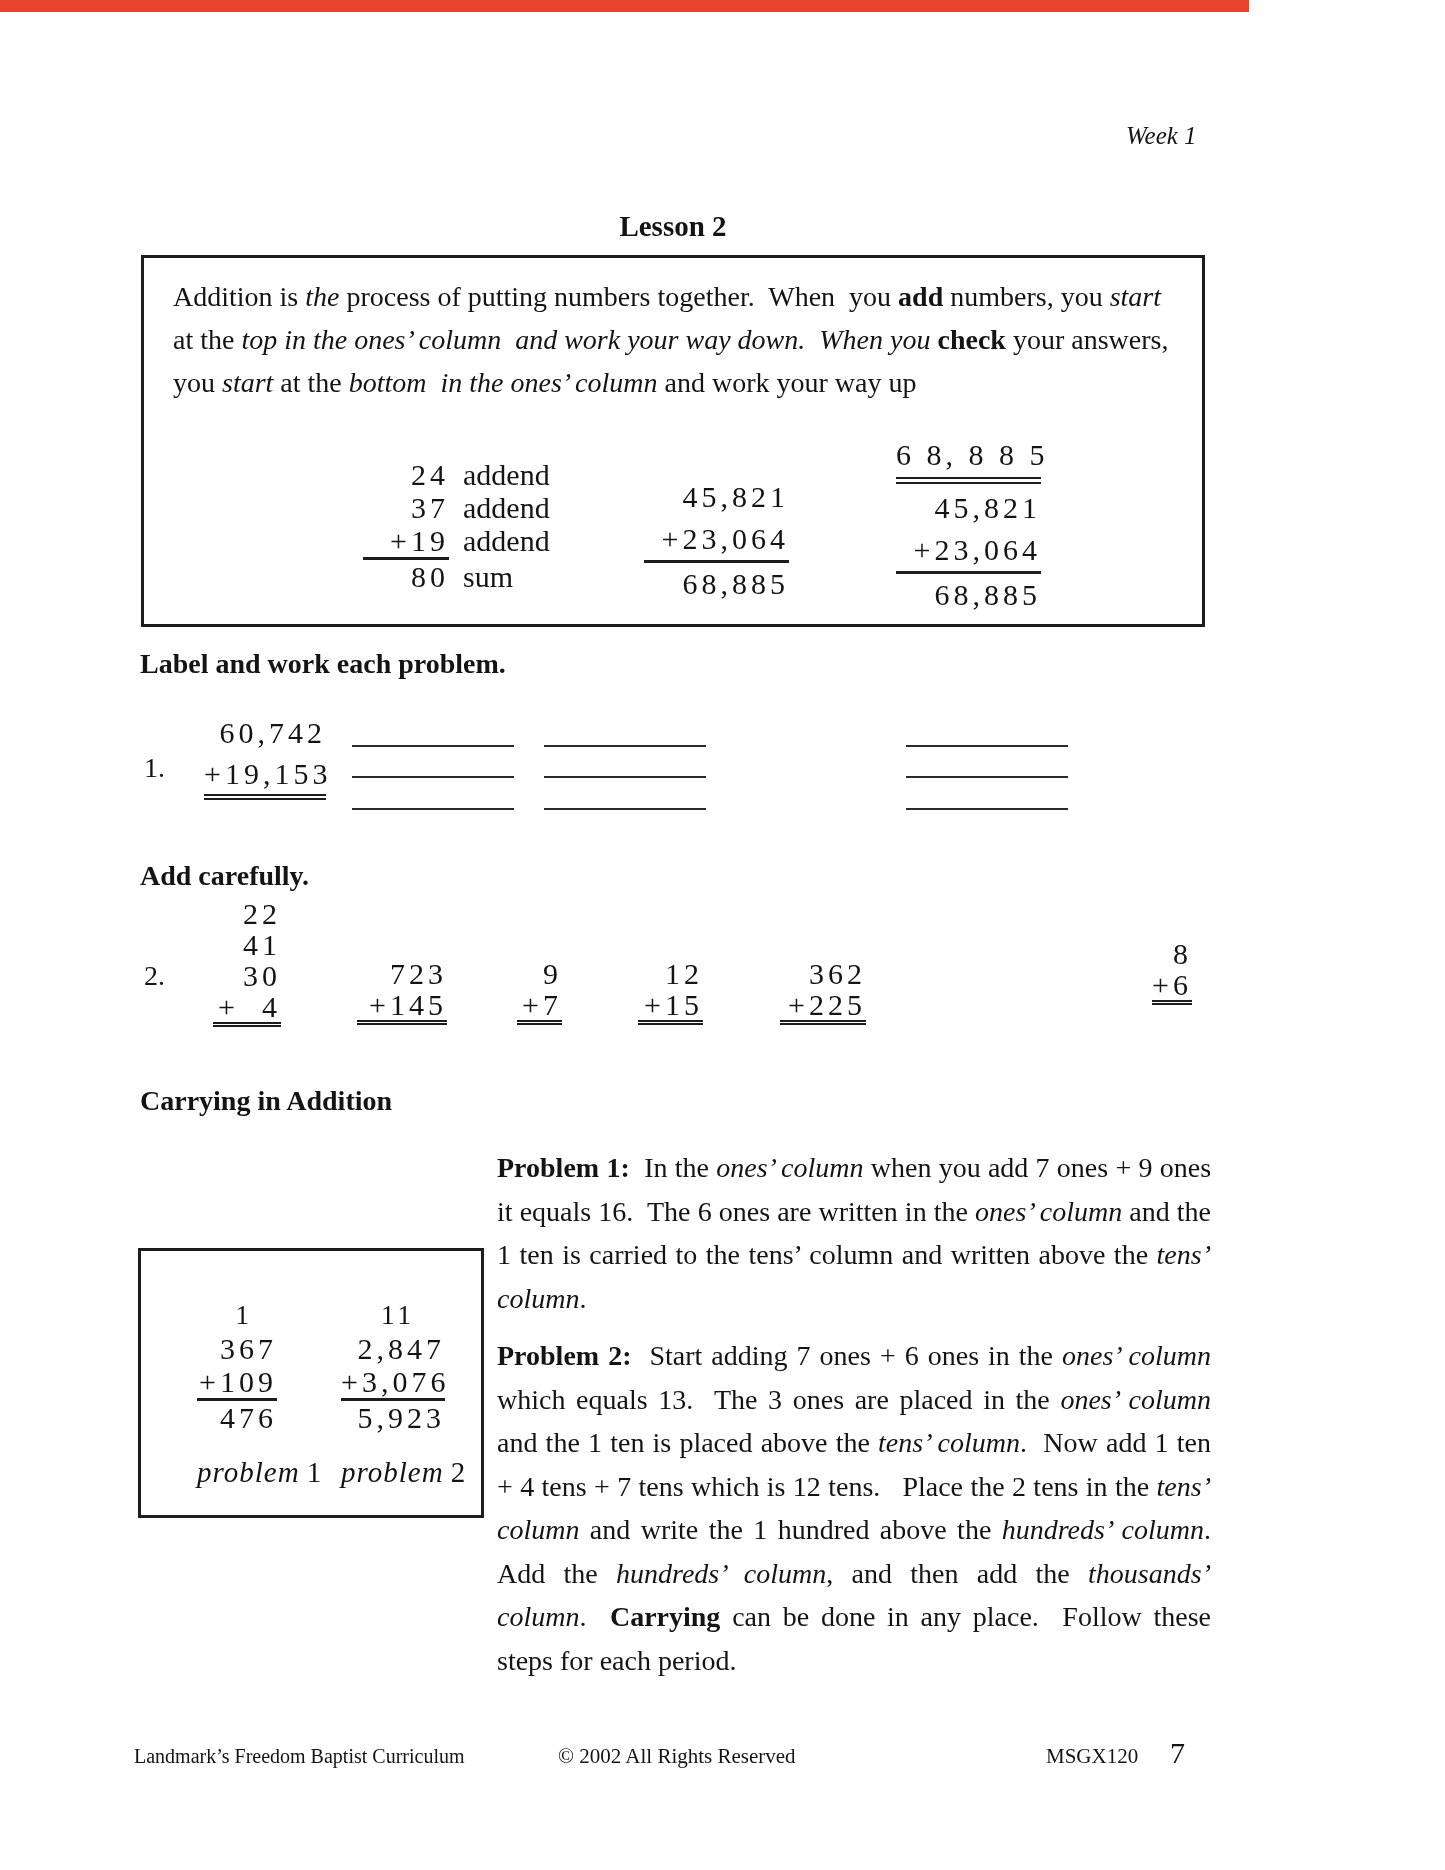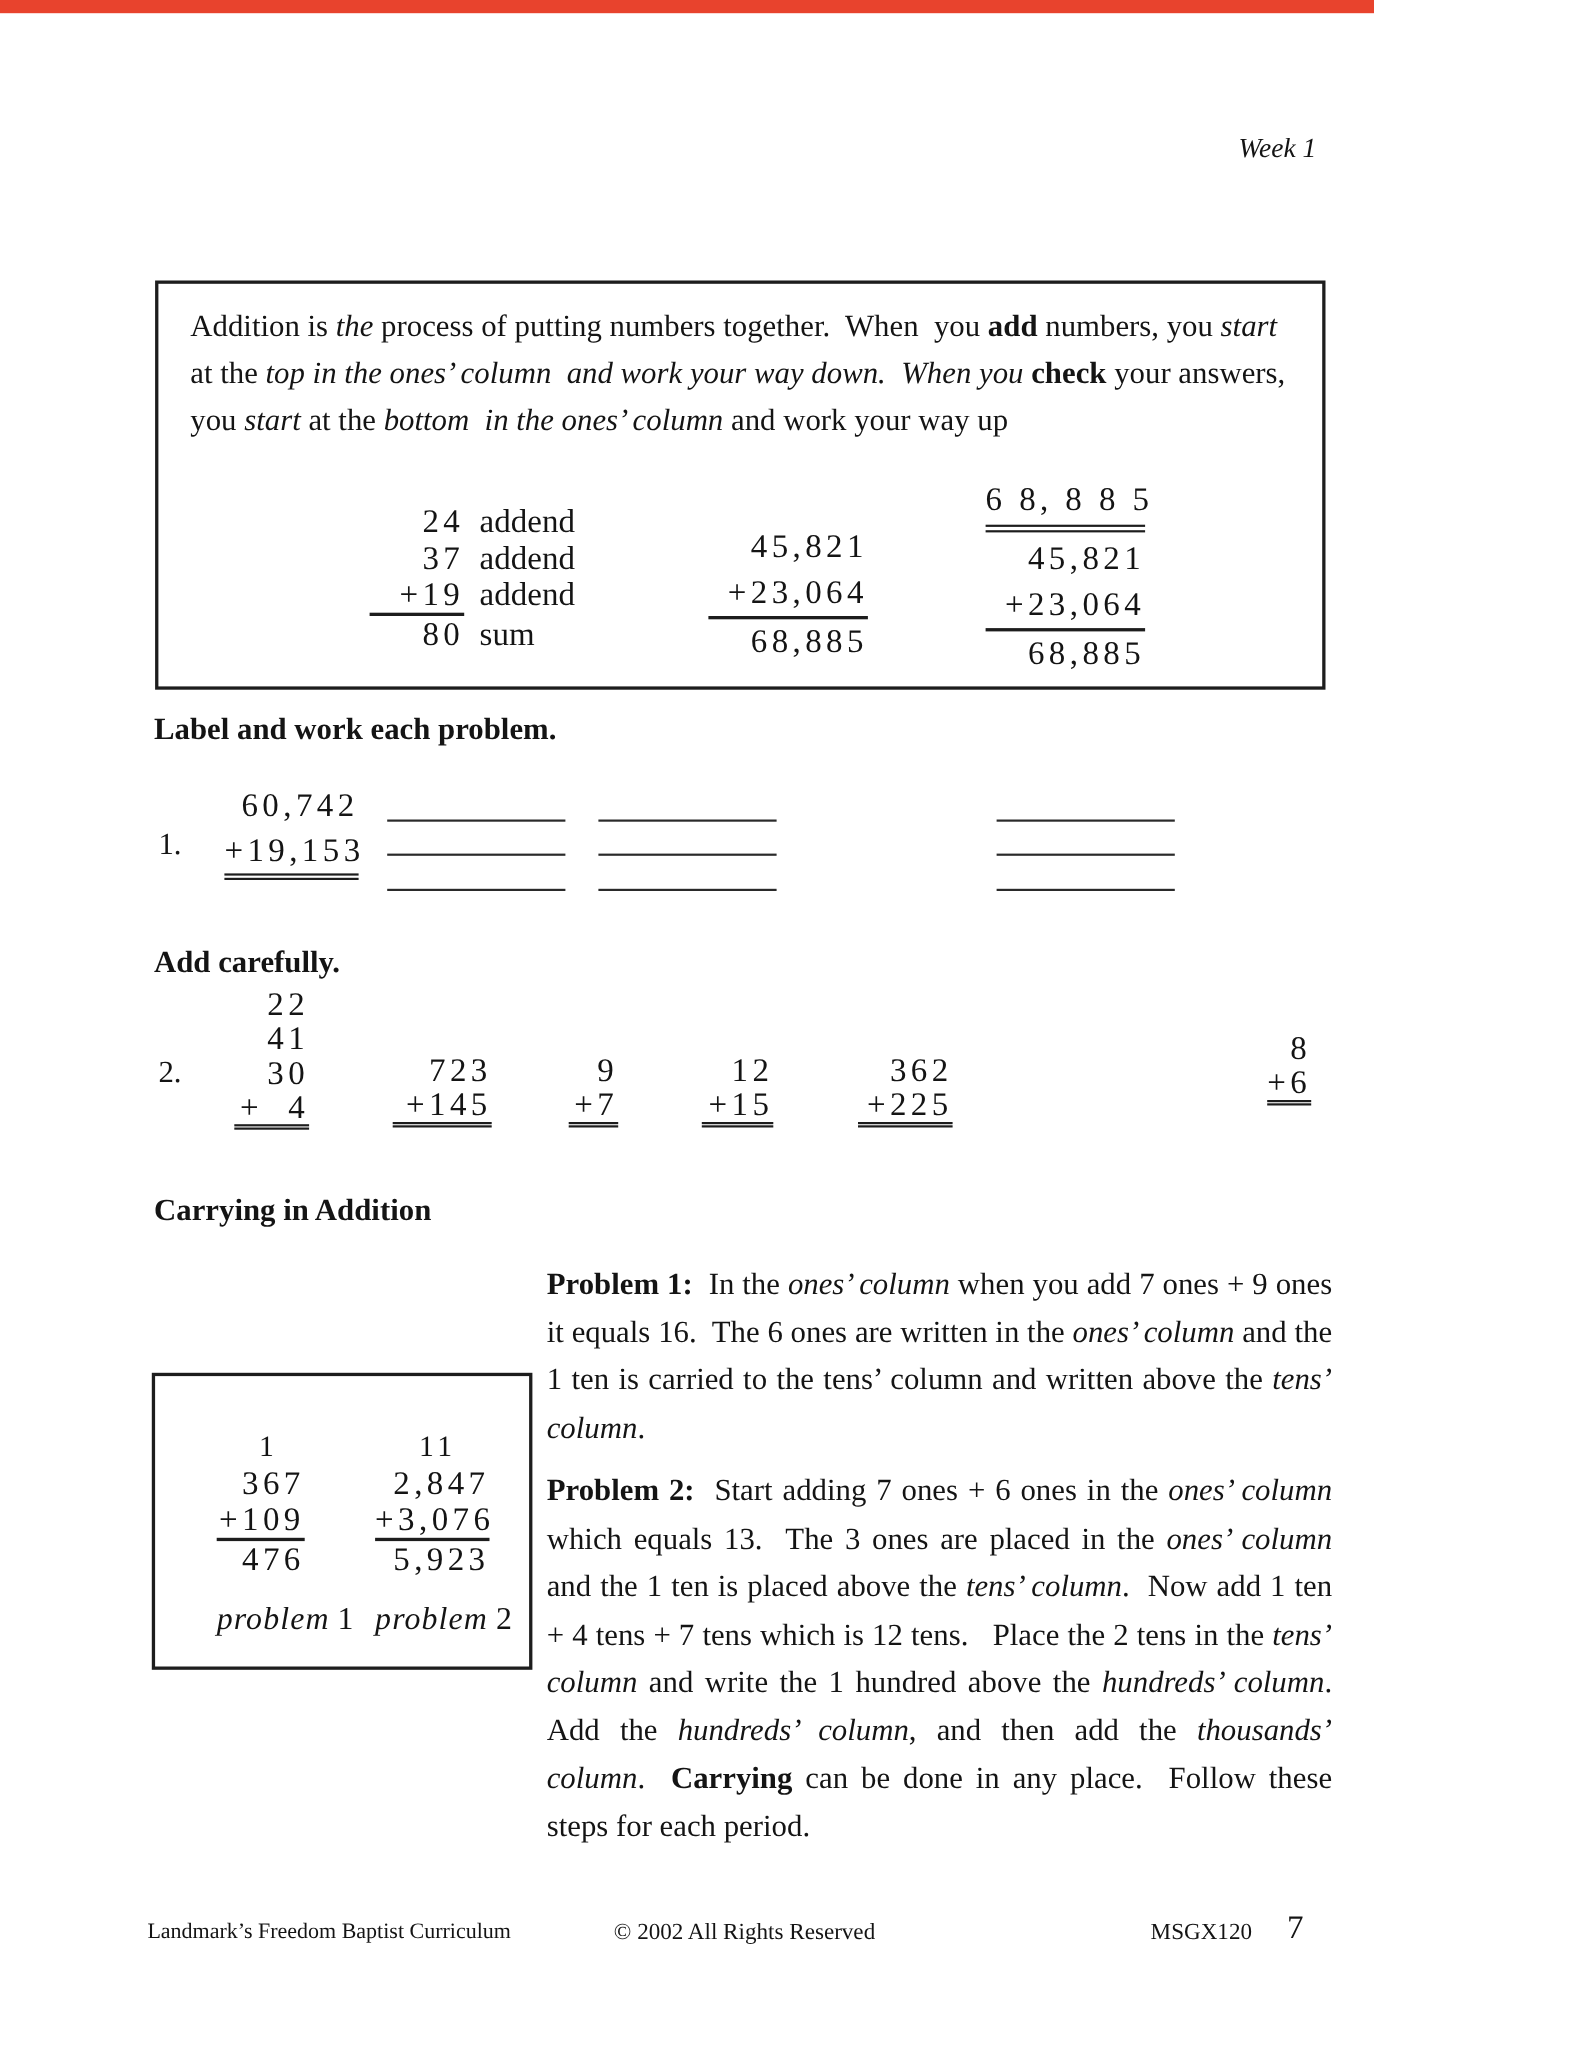--- a/index.html
+++ b/index.html
@@ -12,21 +12,21 @@
   .week{position:absolute;top:122px;left:1126px;font-style:italic;font-size:25px;}
   .lesson-title{position:absolute;top:210px;left:141px;width:1064px;text-align:center;
     font-weight:bold;font-size:29px;}
   .box1{position:absolute;left:141px;top:255px;width:1064px;height:372px;
     border:3px solid #1d1d1d;box-sizing:border-box;}
   .intro-p{margin:17px 24px 0 29px;font-size:28px;line-height:43px;white-space:pre-wrap;}
   .i{font-style:italic;}
   .b{font-weight:bold;}
   .num{letter-spacing:4px;white-space:pre;}
   
-  .ex1{position:absolute;left:192px;top:200px;font-size:30px;line-height:33px;}
+  .ex1{position:absolute;left:219px;top:200px;font-size:30px;line-height:33px;}
   .ex1 .row{display:flex;}
   .ex1 .nbox{width:86px;text-align:right;letter-spacing:4px;white-space:pre;}
   .ex1 .nbox.rule{border-bottom:3px solid #1d1d1d;}
   .ex1 .lbl{margin-left:14px;letter-spacing:0;}
   
   .stack{text-align:right;font-size:30px;line-height:42px;}
   .stack .prow{border-bottom:3px solid #1d1d1d;}
   .stack .prow.dbl{border-bottom:6px double #1d1d1d;}
   .ex2{position:absolute;left:500px;top:218px;width:145px;}
   .ex3{position:absolute;left:752px;top:176px;width:145px;}
@@ -63,20 +63,21 @@
 </style>
 </head>
 <body>
 
 <div id="page">
 
   <div class="topbar" style="background: rgb(232, 67, 45);"></div>
 
   <div class="week">Week 1</div>
 
+  <div class="lesson-title">Lesson 2</div>
 
   <div class="box1">
     <p class="intro-p"><span>Addition is </span><span class="i">the</span><span> process of putting numbers together.  When  you </span><span class="b">add</span><span> numbers, you </span><span class="i">start</span><span> at the </span><span class="i">top in the ones’ column  and work your way down.</span><span>  </span><span class="i">When you </span><span class="b">check</span><span> your answers, you </span><span class="i">start</span><span> at the </span><span class="i">bottom  in the ones’ column</span><span> and work your way up</span></p>
 
     <div class="ex1">
       <div class="row">
         <span class="nbox">24</span>
         <span class="lbl">addend</span>
       </div>
       <div class="row">

